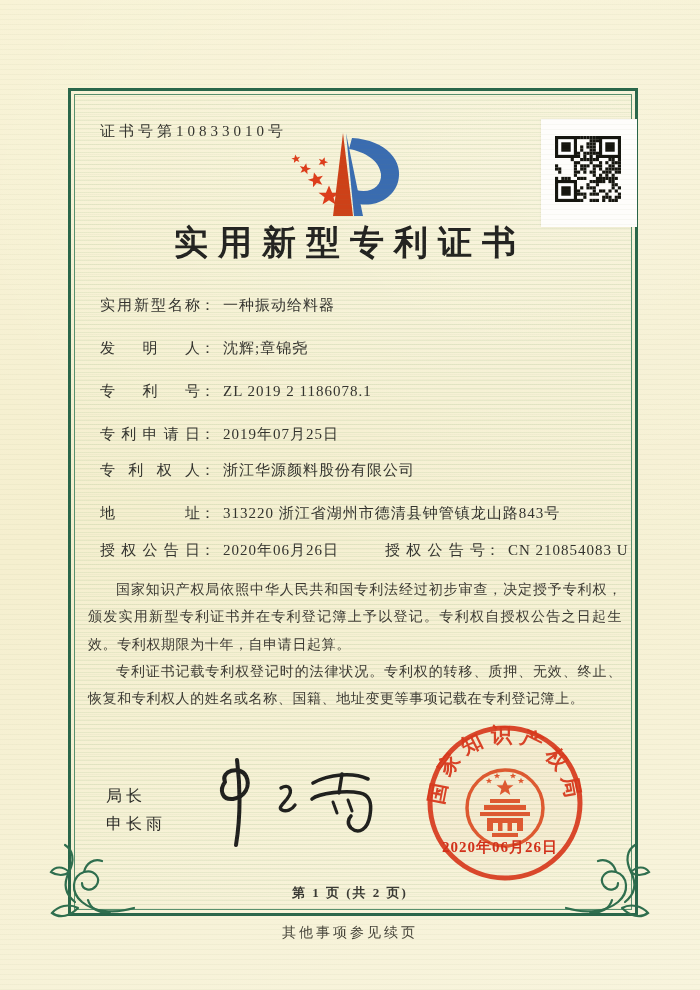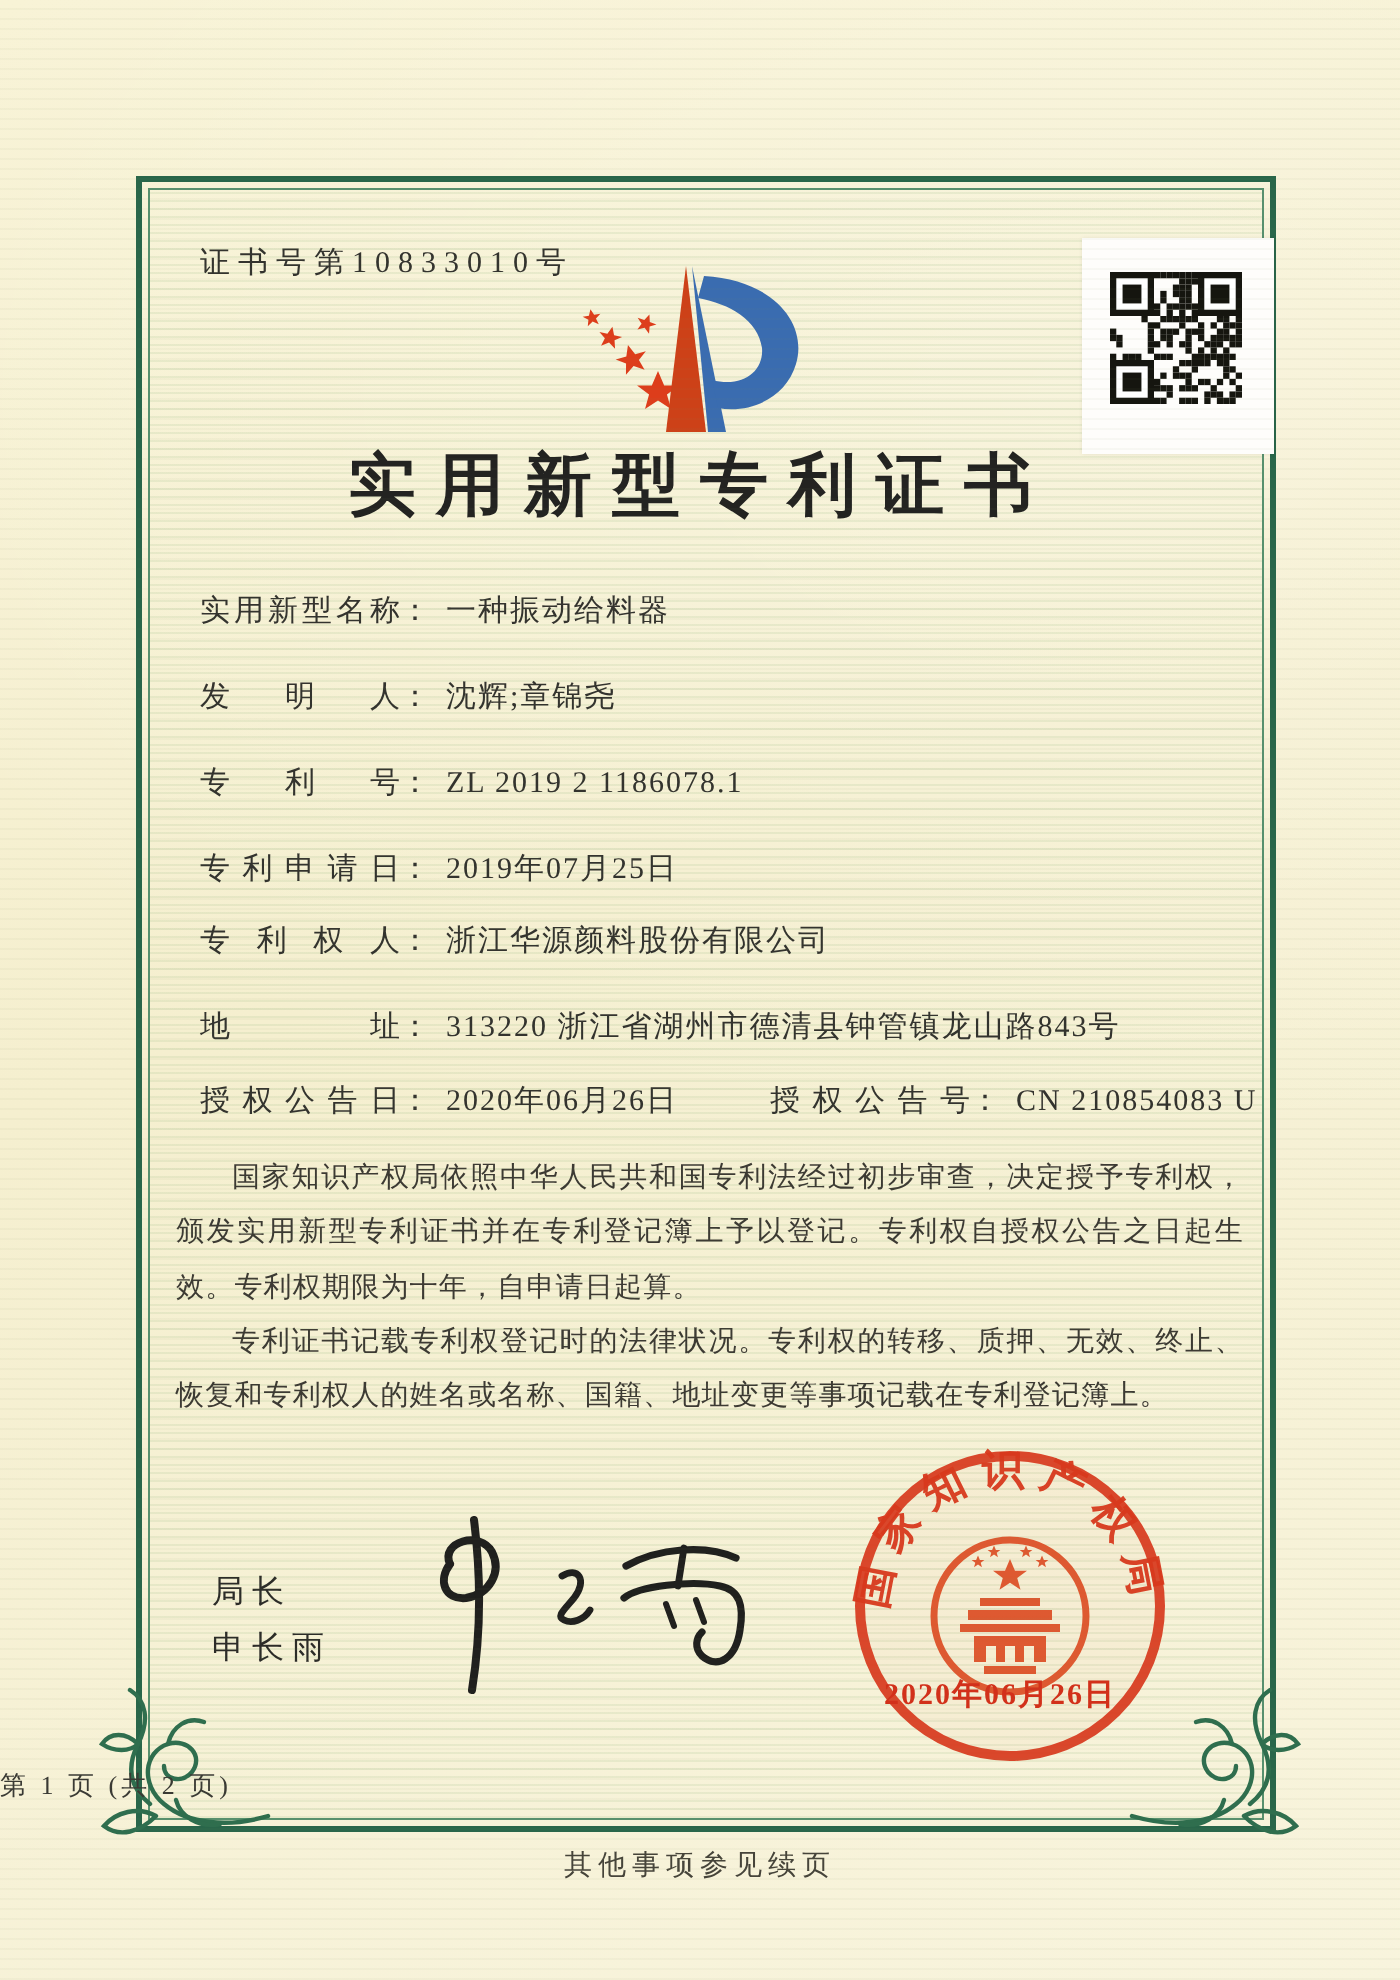--- a/index.html
+++ b/index.html
@@ -41,22 +41,22 @@
         line-height:1.95;color:#3c3a33;letter-spacing:.6px;text-align:justify;}
   .paras p{margin:0;text-indent:2em;}
   
   .signer-title{position:absolute;left:106px;top:786px;font-size:16px;letter-spacing:4px;color:#2c2c28;}
   .signer-name{position:absolute;left:106px;top:814px;font-size:16px;letter-spacing:4px;color:#2c2c28;}
   .autograph{position:absolute;left:195px;top:752px;}
   .seal{position:absolute;left:420px;top:718px;}
   .seal-date{position:absolute;left:415px;top:838px;width:170px;text-align:center;
         font-size:15px;letter-spacing:1px;color:#d2301a;font-weight:700;}
   
-  .page-info{position:absolute;left:0;top:884px;width:700px;
-        font-size:13px;color:#3a3a34;letter-spacing:2px;z-index:4;}
+  .page-info{position:absolute;left:0;top:884px;width:700px;text-align:center;
+        font-size:13px;color:#3a3a34;letter-spacing:2px;z-index:4;font-weight:bold;}
   .cont-note{position:absolute;left:0;top:924px;width:700px;text-align:center;
         font-size:14px;color:#46443a;letter-spacing:3px;}
 </style>
 </head>
 <body>
 
 <div class="page">
 
   <div class="frame">
     <div class="frame-inner"></div>

